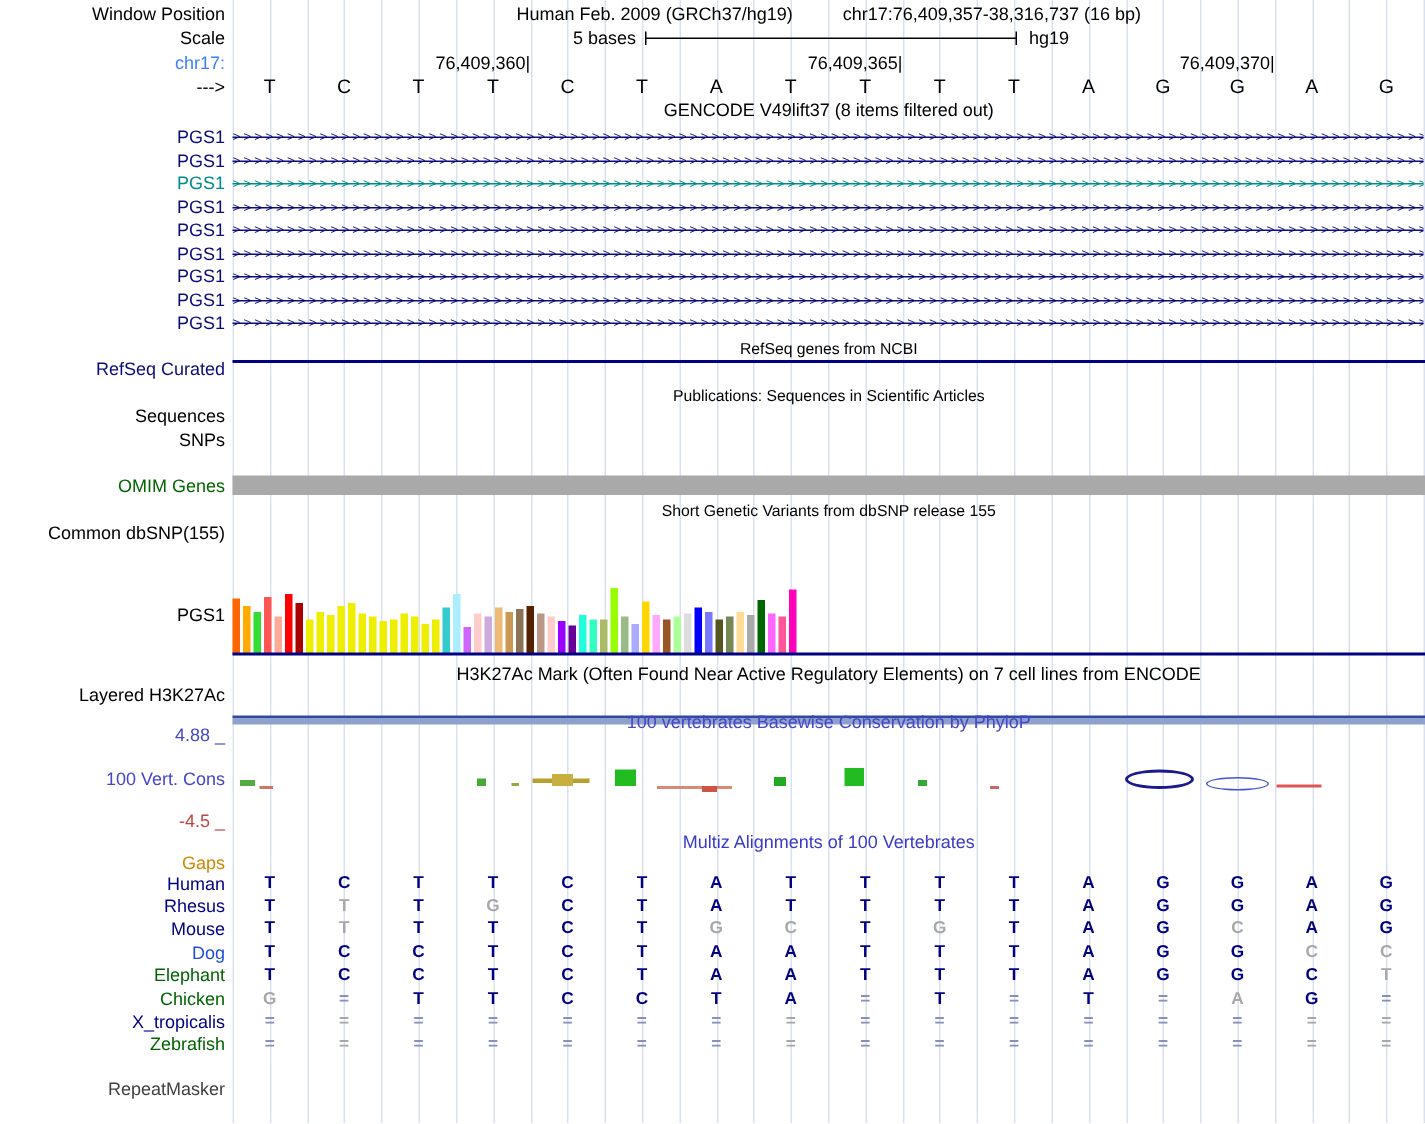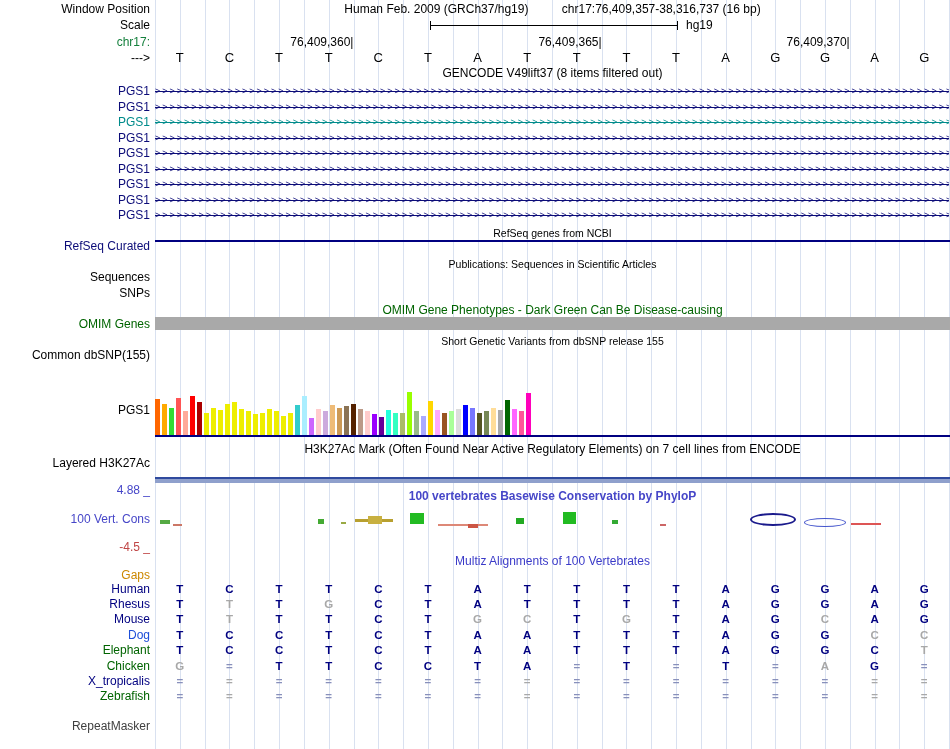--- a/index.html
+++ b/index.html
@@ -30,21 +30,21 @@
   .t-omim{top:303px;color:#006400;}
   .omim-bar{position:absolute;top:317px;left:155px;right:0;height:13px;background:#a9a9a9;}
   .t-dbsnp{top:334px;}
   .t-gtex{top:365px;}
   #gtex-bars{position:absolute;left:155px;top:391px;width:380px;height:45px;}
   .gbar{position:absolute;bottom:0;width:5px;}
   .gtex-baseline{position:absolute;top:435px;left:155px;right:0;height:2px;background:#000080;}
   .t-h3k{top:442px;}
   .h3k-bar{position:absolute;top:477px;left:155px;right:0;height:6px;
            background:linear-gradient(#2f4a9e,#2f4a9e 2px,#8fa0cc 2px);}
-  .t-cons{top:489px;color:#4646c8;font-weight:bold;}
+  .t-cons{top:474px;color:#4646c8;}
   #cons-marks{position:absolute;left:0;top:0;width:950px;height:0;}
   .cmark{position:absolute;}
   .t-multiz{top:554px;color:#3a3ac8;}
   .alnrow{position:absolute;left:0;right:0;height:14px;line-height:14px;font-size:11.5px;font-weight:700;}
   .alc{position:absolute;transform:translateX(-50%);top:0;}
   .t-repeat{top:704px;}
 </style>
 </head>
 <body>
 
@@ -83,20 +83,21 @@
       <div class="gl" style="left: 899.375px;"></div>
       <div class="gl" style="left: 924.188px;"></div>
       <div class="gl" style="left: 949px;"></div>
     </div>
 
   <div class="track-title hdr-title">
     <span>Human Feb. 2009 (GRCh37/hg19)</span>
     <span class="seg2">chr17:76,409,357-38,316,737 (16 bp)</span>
   </div>
 
+  <div class="scale-text">5 bases</div>
   <div class="scale-bar"></div>
   <div class="scale-right">hg19</div>
 
   <div id="coords">
       <div class="coord" style="right: 596.5px;">76,409,360|</div>
       <div class="coord" style="right: 348.375px;">76,409,365|</div>
       <div class="coord" style="right: 100.25px;">76,409,370|</div>
     </div>
   <div id="bases">
       <div class="base" style="left: 179.812px;">T</div>
@@ -128,21 +129,20 @@
       <div class="txrow" style="top: 179px; color: rgb(12, 12, 120); background-image: linear-gradient(rgb(12, 12, 120), rgb(12, 12, 120));">&gt;&gt;&gt;&gt;&gt;&gt;&gt;&gt;&gt;&gt;&gt;&gt;&gt;&gt;&gt;&gt;&gt;&gt;&gt;&gt;&gt;&gt;&gt;&gt;&gt;&gt;&gt;&gt;&gt;&gt;&gt;&gt;&gt;&gt;&gt;&gt;&gt;&gt;&gt;&gt;&gt;&gt;&gt;&gt;&gt;&gt;&gt;&gt;&gt;&gt;&gt;&gt;&gt;&gt;&gt;&gt;&gt;&gt;&gt;&gt;&gt;&gt;&gt;&gt;&gt;&gt;&gt;&gt;&gt;&gt;&gt;&gt;&gt;&gt;&gt;&gt;&gt;&gt;&gt;&gt;&gt;&gt;&gt;&gt;&gt;&gt;&gt;&gt;&gt;&gt;&gt;&gt;&gt;&gt;&gt;&gt;&gt;&gt;&gt;&gt;&gt;&gt;&gt;&gt;&gt;&gt;&gt;&gt;&gt;&gt;&gt;&gt;&gt;&gt;&gt;&gt;&gt;&gt;&gt;&gt;&gt;&gt;&gt;&gt;&gt;&gt;&gt;&gt;&gt;&gt;&gt;&gt;&gt;&gt;&gt;&gt;&gt;&gt;&gt;&gt;&gt;&gt;&gt;&gt;&gt;&gt;&gt;&gt;&gt;&gt;&gt;&gt;&gt;&gt;&gt;&gt;&gt;&gt;&gt;&gt;&gt;&gt;&gt;&gt;&gt;&gt;&gt;&gt;&gt;&gt;&gt;&gt;&gt;&gt;&gt;&gt;&gt;&gt;&gt;&gt;&gt;&gt;&gt;&gt;&gt;&gt;&gt;&gt;&gt;&gt;&gt;&gt;&gt;&gt;&gt;&gt;&gt;&gt;&gt;&gt;&gt;&gt;&gt;&gt;&gt;&gt;&gt;&gt;&gt;&gt;&gt;&gt;&gt;&gt;&gt;&gt;&gt;&gt;&gt;&gt;</div>
       <div class="txrow" style="top: 195px; color: rgb(12, 12, 120); background-image: linear-gradient(rgb(12, 12, 120), rgb(12, 12, 120));">&gt;&gt;&gt;&gt;&gt;&gt;&gt;&gt;&gt;&gt;&gt;&gt;&gt;&gt;&gt;&gt;&gt;&gt;&gt;&gt;&gt;&gt;&gt;&gt;&gt;&gt;&gt;&gt;&gt;&gt;&gt;&gt;&gt;&gt;&gt;&gt;&gt;&gt;&gt;&gt;&gt;&gt;&gt;&gt;&gt;&gt;&gt;&gt;&gt;&gt;&gt;&gt;&gt;&gt;&gt;&gt;&gt;&gt;&gt;&gt;&gt;&gt;&gt;&gt;&gt;&gt;&gt;&gt;&gt;&gt;&gt;&gt;&gt;&gt;&gt;&gt;&gt;&gt;&gt;&gt;&gt;&gt;&gt;&gt;&gt;&gt;&gt;&gt;&gt;&gt;&gt;&gt;&gt;&gt;&gt;&gt;&gt;&gt;&gt;&gt;&gt;&gt;&gt;&gt;&gt;&gt;&gt;&gt;&gt;&gt;&gt;&gt;&gt;&gt;&gt;&gt;&gt;&gt;&gt;&gt;&gt;&gt;&gt;&gt;&gt;&gt;&gt;&gt;&gt;&gt;&gt;&gt;&gt;&gt;&gt;&gt;&gt;&gt;&gt;&gt;&gt;&gt;&gt;&gt;&gt;&gt;&gt;&gt;&gt;&gt;&gt;&gt;&gt;&gt;&gt;&gt;&gt;&gt;&gt;&gt;&gt;&gt;&gt;&gt;&gt;&gt;&gt;&gt;&gt;&gt;&gt;&gt;&gt;&gt;&gt;&gt;&gt;&gt;&gt;&gt;&gt;&gt;&gt;&gt;&gt;&gt;&gt;&gt;&gt;&gt;&gt;&gt;&gt;&gt;&gt;&gt;&gt;&gt;&gt;&gt;&gt;&gt;&gt;&gt;&gt;&gt;&gt;&gt;&gt;&gt;&gt;&gt;&gt;&gt;&gt;&gt;&gt;&gt;&gt;&gt;</div>
       <div class="txrow" style="top: 210px; color: rgb(12, 12, 120); background-image: linear-gradient(rgb(12, 12, 120), rgb(12, 12, 120));">&gt;&gt;&gt;&gt;&gt;&gt;&gt;&gt;&gt;&gt;&gt;&gt;&gt;&gt;&gt;&gt;&gt;&gt;&gt;&gt;&gt;&gt;&gt;&gt;&gt;&gt;&gt;&gt;&gt;&gt;&gt;&gt;&gt;&gt;&gt;&gt;&gt;&gt;&gt;&gt;&gt;&gt;&gt;&gt;&gt;&gt;&gt;&gt;&gt;&gt;&gt;&gt;&gt;&gt;&gt;&gt;&gt;&gt;&gt;&gt;&gt;&gt;&gt;&gt;&gt;&gt;&gt;&gt;&gt;&gt;&gt;&gt;&gt;&gt;&gt;&gt;&gt;&gt;&gt;&gt;&gt;&gt;&gt;&gt;&gt;&gt;&gt;&gt;&gt;&gt;&gt;&gt;&gt;&gt;&gt;&gt;&gt;&gt;&gt;&gt;&gt;&gt;&gt;&gt;&gt;&gt;&gt;&gt;&gt;&gt;&gt;&gt;&gt;&gt;&gt;&gt;&gt;&gt;&gt;&gt;&gt;&gt;&gt;&gt;&gt;&gt;&gt;&gt;&gt;&gt;&gt;&gt;&gt;&gt;&gt;&gt;&gt;&gt;&gt;&gt;&gt;&gt;&gt;&gt;&gt;&gt;&gt;&gt;&gt;&gt;&gt;&gt;&gt;&gt;&gt;&gt;&gt;&gt;&gt;&gt;&gt;&gt;&gt;&gt;&gt;&gt;&gt;&gt;&gt;&gt;&gt;&gt;&gt;&gt;&gt;&gt;&gt;&gt;&gt;&gt;&gt;&gt;&gt;&gt;&gt;&gt;&gt;&gt;&gt;&gt;&gt;&gt;&gt;&gt;&gt;&gt;&gt;&gt;&gt;&gt;&gt;&gt;&gt;&gt;&gt;&gt;&gt;&gt;&gt;&gt;&gt;&gt;&gt;&gt;&gt;&gt;&gt;&gt;&gt;&gt;</div>
     </div>
 
   <div class="track-title small t-refseq">RefSeq genes from NCBI</div>
   <div class="refseq-line"></div>
 
   <div class="track-title small t-pubs">Publications: Sequences in Scientific Articles</div>
 
-  <div class="track-title t-omim">OMIM Gene Phenotypes - Dark Green Can Be Disease-causing</div>
   <div class="omim-bar"></div>
 
   <div class="track-title small t-dbsnp">Short Genetic Variants from dbSNP release 155</div>
 
   <div id="gtex-bars">
       <div class="gbar" style="left: 0px; height: 37px; background: rgb(255, 102, 0);"></div>
       <div class="gbar" style="left: 7px; height: 32px; background: rgb(255, 170, 0);"></div>
       <div class="gbar" style="left: 14px; height: 28px; background: rgb(51, 221, 51);"></div>
       <div class="gbar" style="left: 21px; height: 38px; background: rgb(255, 85, 85);"></div>
       <div class="gbar" style="left: 28px; height: 25px; background: rgb(255, 170, 153);"></div>
@@ -367,21 +367,21 @@
         <span class="alc" style="left: 824.938px; color: rgb(136, 144, 187);">=</span>
         <span class="alc" style="left: 874.562px; color: rgb(168, 168, 168);">=</span>
         <span class="alc" style="left: 924.188px; color: rgb(168, 168, 168);">=</span>
       </div>
     </div>
 
 
   <div id="left-labels">
       <div class="lbl" style="top: 2px; color: rgb(0, 0, 0);">Window Position</div>
       <div class="lbl" style="top: 18px; color: rgb(0, 0, 0);">Scale</div>
-      <div class="lbl" style="top: 35px; color: #15803d; text-align: center;">chr17:</div>
+      <div class="lbl" style="top: 35px; color: #3b82f6; text-align: center;">chr17:</div>
       <div class="lbl" style="top: 51px; color: rgb(0, 0, 0);">---&gt;</div>
       <div class="lbl" style="top: 239px; color: rgb(12, 12, 120);">RefSeq Curated</div>
       <div class="lbl" style="top: 270px; color: rgb(0, 0, 0);">Sequences</div>
       <div class="lbl" style="top: 286px; color: rgb(0, 0, 0);">SNPs</div>
       <div class="lbl" style="top: 317px; color: rgb(0, 100, 0);">OMIM Genes</div>
       <div class="lbl" style="top: 348px; color: rgb(0, 0, 0);">Common dbSNP(155)</div>
       <div class="lbl" style="top: 403px; color: rgb(0, 0, 0);">PGS1</div>
       <div class="lbl" style="top: 456px; color: rgb(0, 0, 0);">Layered H3K27Ac</div>
       <div class="lbl" style="top: 483px; color: rgb(70, 70, 200);">4.88 _</div>
       <div class="lbl" style="top: 512px; color: rgb(70, 70, 200);">100 Vert. Cons</div>

